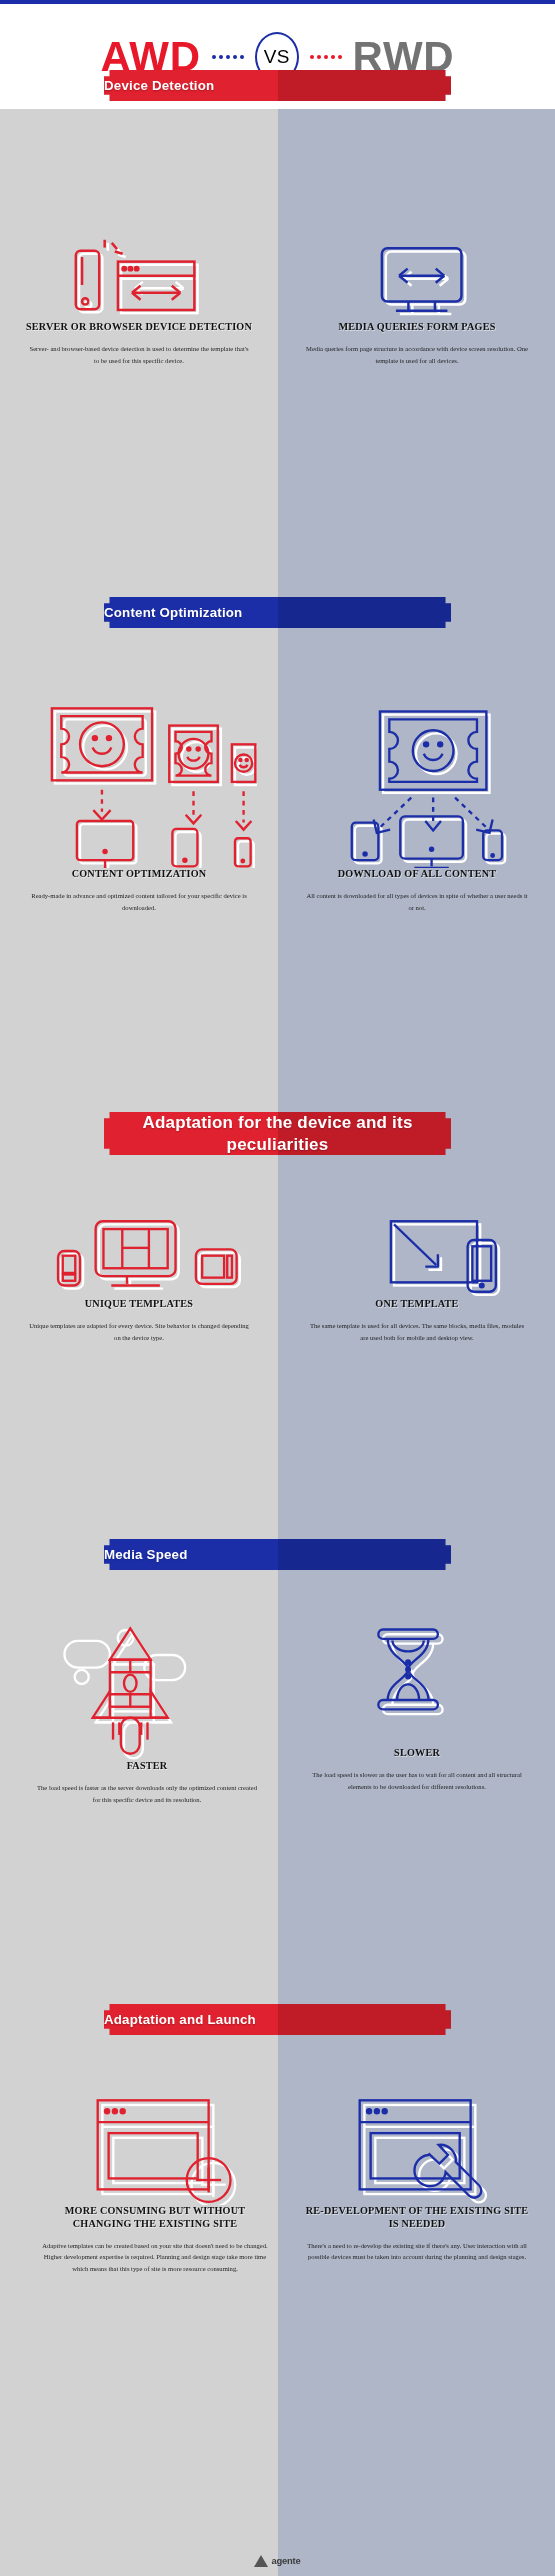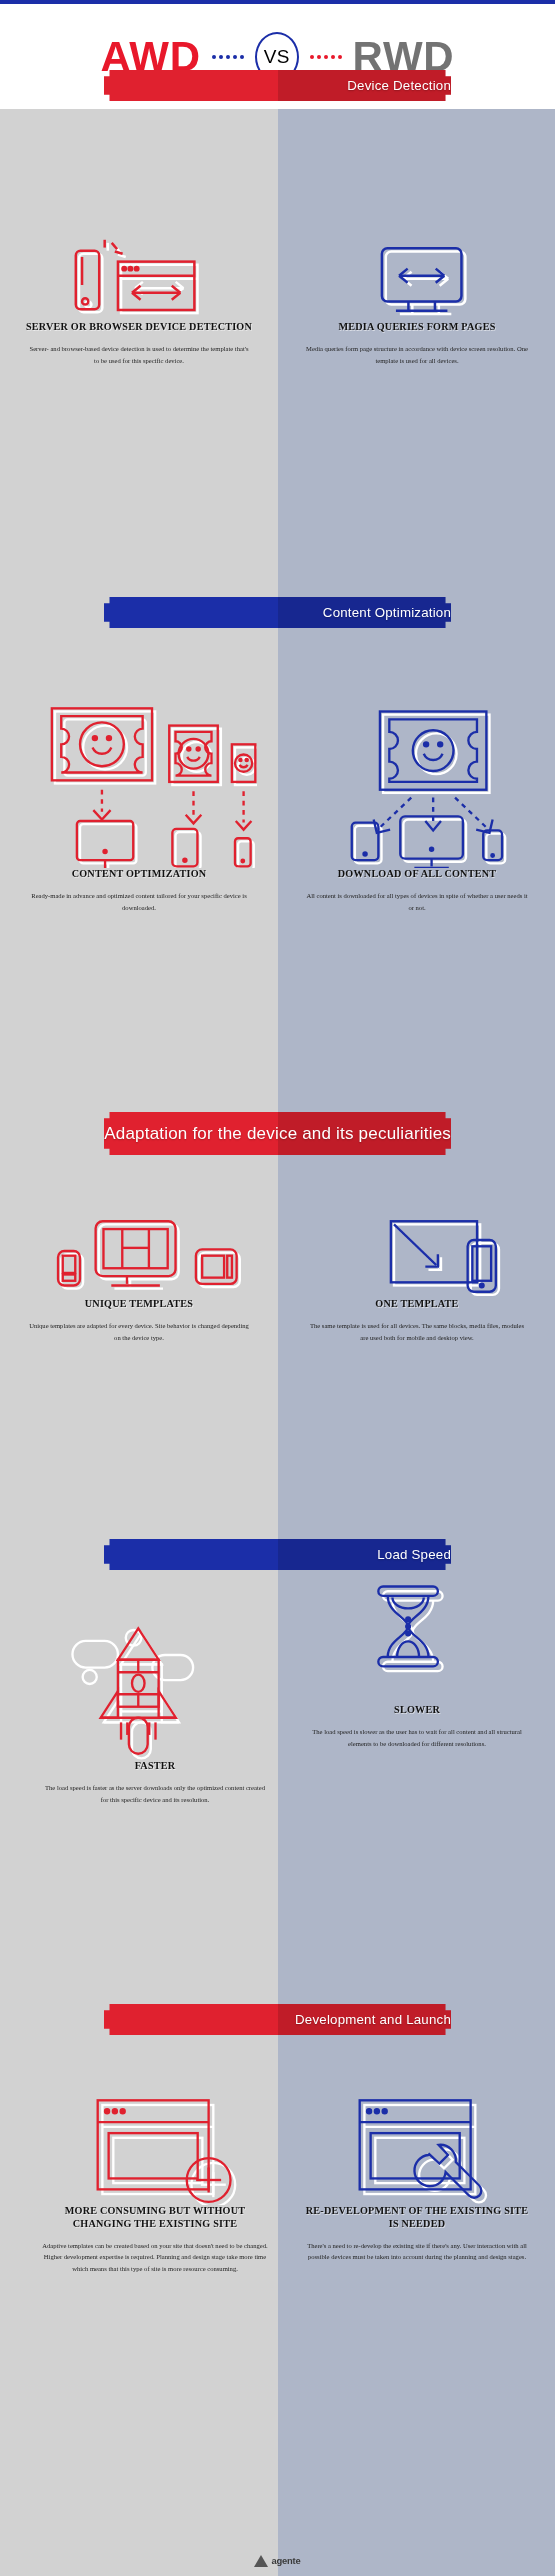--- a/index.html
+++ b/index.html
@@ -32,22 +32,22 @@
     color:#000000; font-size:19px; letter-spacing:0.4px;
   }
 
   
   .bg-left  { position:absolute; left:0;   top:109px; width:278px; height:2467px; background:#d2d2d2; }
   .bg-right { position:absolute; left:278px;top:109px; width:278px; height:2467px; background:#aeb6c8; }
 
   
   .banner {
     position:absolute; left:104px; width:347px;
-    color:#ffffff; text-align:center; font-weight:normal;
-    display:flex; align-items:center; justify-content:flex-end;
+    color:#ffffff; text-align:center; font-weight:bold;
+    display:flex; align-items:center; justify-content:flex-start;
     letter-spacing:0.2px;
     clip-path: polygon(
       0% 6.3px, 5.5px 6.3px, 5.5px 0%, calc(100% - 5.5px) 0%, calc(100% - 5.5px) 6.3px, 100% 6.3px,
       100% calc(100% - 6.3px), calc(100% - 5.5px) calc(100% - 6.3px), calc(100% - 5.5px) 100%,
       5.5px 100%, 5.5px calc(100% - 6.3px), 0% calc(100% - 6.3px)
     );
     z-index:5;
   }
   .banner::after{
     content:""; position:absolute; top:0; right:0; bottom:0; width:50%;
@@ -349,24 +349,24 @@
           <circle cx="208" cy="102" r="2.4" fill="#1b2ea8"></circle>
         </g>
       </g>
     </svg>
   </div>
   <h3>ONE TEMPLATE</h3>
   <p>The same template is used for all devices. The same blocks, media files, modules are used both for mobile and desktop view.</p>
 </div>
 
 <div class="banner blue one-line" style="top:1539px;">
-  <span>Load Speed</span>
-</div>
-
-<div class="cell" style="left:16px; top:1619px;">
+  <span>Media Speed</span>
+</div>
+
+<div class="cell" style="left:8px; top:1619px;">
   <div class="icon-wrap">
     <svg width="235" height="141" viewBox="0 0 300 180" fill="none" stroke-width="3">
       <g transform="translate(36,6)">
 
         <g stroke="#fff" stroke-width="3">
           <rect x="8" y="22" width="58" height="34" rx="17"></rect>
           <circle cx="86" cy="18" r="10"></circle>
           <circle cx="30" cy="68" r="9"></circle>
           <rect x="110" y="40" width="52" height="32" rx="16"></rect>
         </g>
@@ -397,21 +397,21 @@
           <line x1="106" y1="126" x2="106" y2="142"></line>
           <line x1="114" y1="126" x2="114" y2="148"></line>
         </g>
       </g>
     </svg>
   </div>
   <h3>FASTER</h3>
   <p>The load speed is faster as the server downloads only the optimized content created for this specific device and its resolution.</p>
 </div>
 
-<div class="cell" style="left:278px; top:1563px;">
+<div class="cell" style="left:278px; top:1606px;">
   <div class="icon-wrap">
     <svg width="235" height="141" viewBox="0 0 300 180" fill="none" stroke-width="3">
       <g transform="translate(100,22)">
         <g stroke="#fff" stroke-width="3">
           <rect x="6" y="14" width="76" height="12" rx="6"></rect>
           <rect x="6" y="104" width="76" height="12" rx="6"></rect>
           <path d="M18 26 c0 22 26 28 26 39 c0 11 -26 17 -26 39"></path>
           <path d="M70 26 c0 22 -26 28 -26 39 c0 11 26 17 26 39"></path>
         </g>
         <g stroke="#1b2ea8" stroke-width="3">
@@ -426,21 +426,21 @@
           <circle cx="38" cy="68" r="2.4" fill="#1b2ea8"></circle>
         </g>
       </g>
     </svg>
   </div>
   <h3>SLOWER</h3>
   <p>The load speed is slower as the user has to wait for all content and all structural elements to be downloaded for different resolutions.</p>
 </div>
 
 <div class="banner red one-line" style="top:2004px;">
-  <span>Development and Launch</span>
+  <span>Adaptation and Launch</span>
 </div>
 
 <div class="cell wide" style="left:16px; top:2080px;">
   <div class="icon-wrap">
     <svg width="219" height="125" viewBox="0 0 280 160" fill="none" stroke-width="3">
       <g transform="translate(58,18)">
         <g stroke="#fff" stroke-width="3">
           <rect x="14" y="14" width="142" height="114"></rect>
           <line x1="14" y1="42" x2="156" y2="42"></line>
           <rect x="28" y="56" width="114" height="58"></rect>

